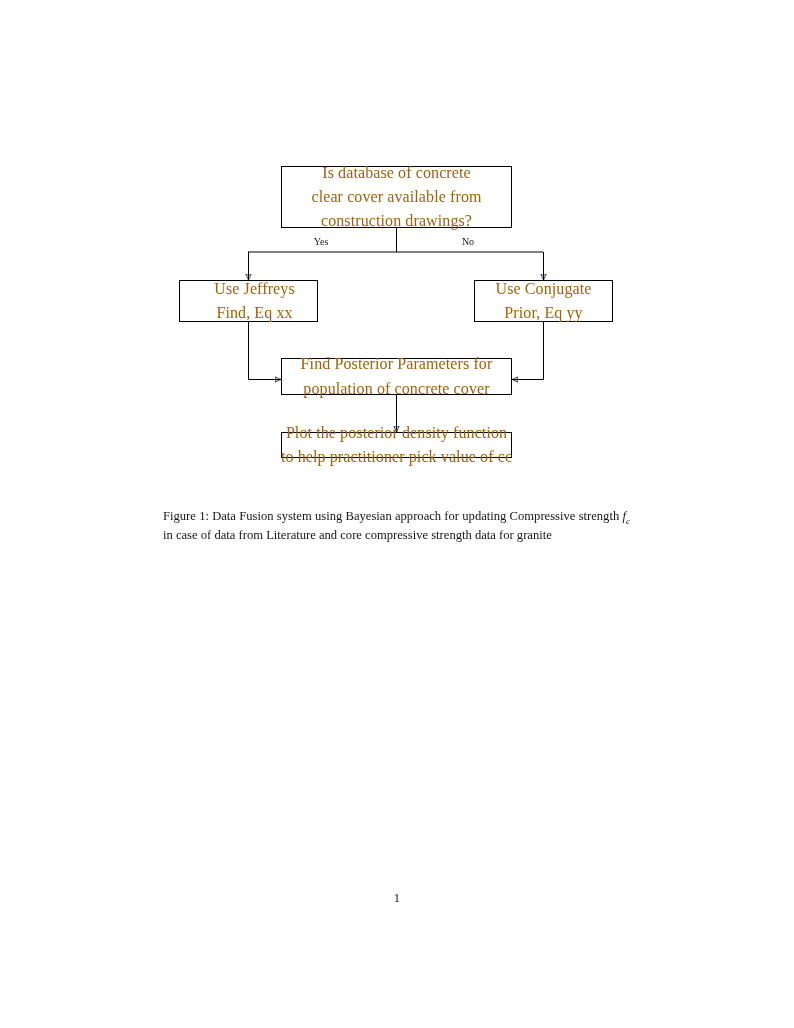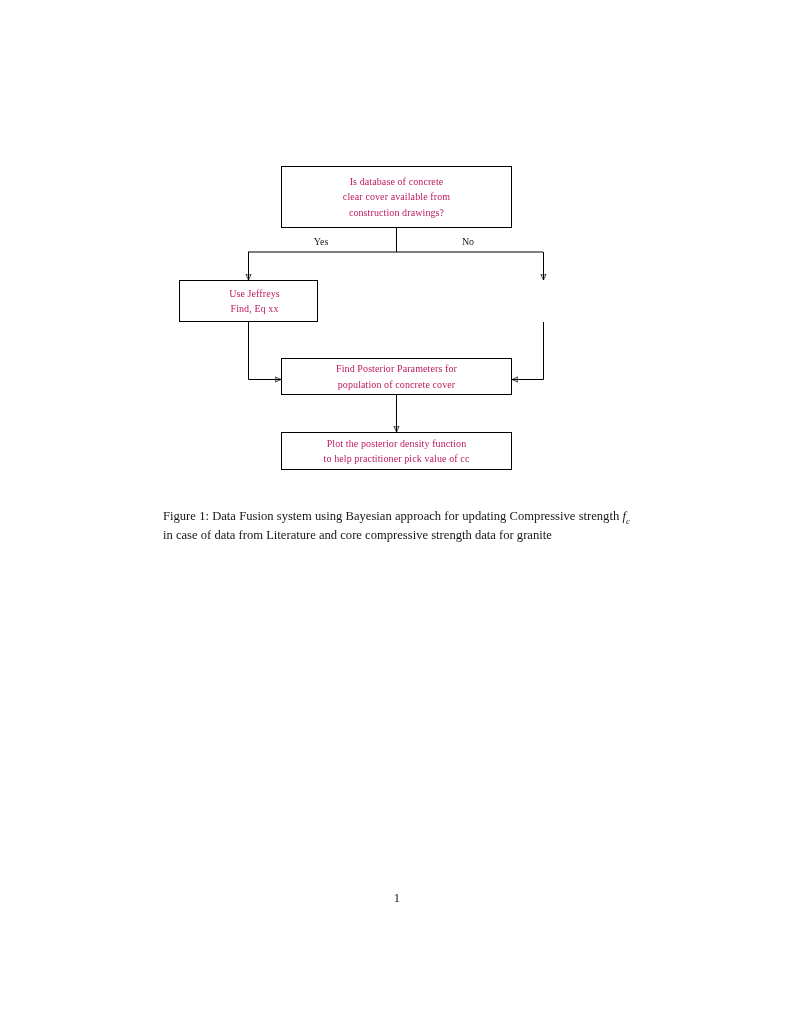--- a/index.html
+++ b/index.html
@@ -35,32 +35,32 @@
   .node {
     position: absolute;
     box-sizing: border-box;
     border: 1px solid #000000;
     background: #ffffff;
     display: flex;
     flex-direction: column;
     align-items: center;
     justify-content: center;
     text-align: center;
-    font-size: 10px;
+    font-size: 16px;
     line-height: 1.52;
     letter-spacing: 0.1px;
-    color: #be185d;
+    color: #a16207;
   }
   .node .ln { display: block; white-space: nowrap; }
 
   #node-decision   { left: 281px; top: 166px; width: 231px; height: 62px; }
   #node-jeffreys   { left: 179px; top: 280px; width: 139px; height: 42px; padding-left: 12px; }
   #node-conjugate  { left: 474px; top: 280px; width: 139px; height: 42px; }
   #node-posterior  { left: 281px; top: 358px; width: 231px; height: 37px; justify-content: center; }
-  #node-plot       { left: 281px; top: 432px; width: 231px; height: 38px; }
+  #node-plot       { left: 281px; top: 432px; width: 231px; height: 26px; }
 
   
   .edge-label {
     position: absolute;
     font-size: 10px;
     color: #1a1a1a;
     white-space: nowrap;
     transform: translateX(-50%);
   }
   #label-yes { left: 321px; top: 236px; }
@@ -146,20 +146,24 @@
       <span class="ln">Is database of concrete</span>
       <span class="ln">clear cover available from</span>
       <span class="ln">construction drawings?</span>
     </div>
 
     <div class="node" id="node-jeffreys">
       <span class="ln">Use Jeffreys</span>
       <span class="ln">Find, Eq xx</span>
     </div>
 
+    <div class="node" id="node-conjugate">
+      <span class="ln">Use Conjugate</span>
+      <span class="ln">Prior, Eq yy</span>
+    </div>
 
     <div class="node" id="node-posterior">
       <span class="ln">Find Posterior Parameters for</span>
       <span class="ln">population of concrete cover</span>
     </div>
 
     <div class="node" id="node-plot">
       <span class="ln">Plot the posterior density function</span>
       <span class="ln">to help practitioner pick value of cc</span>
     </div>

